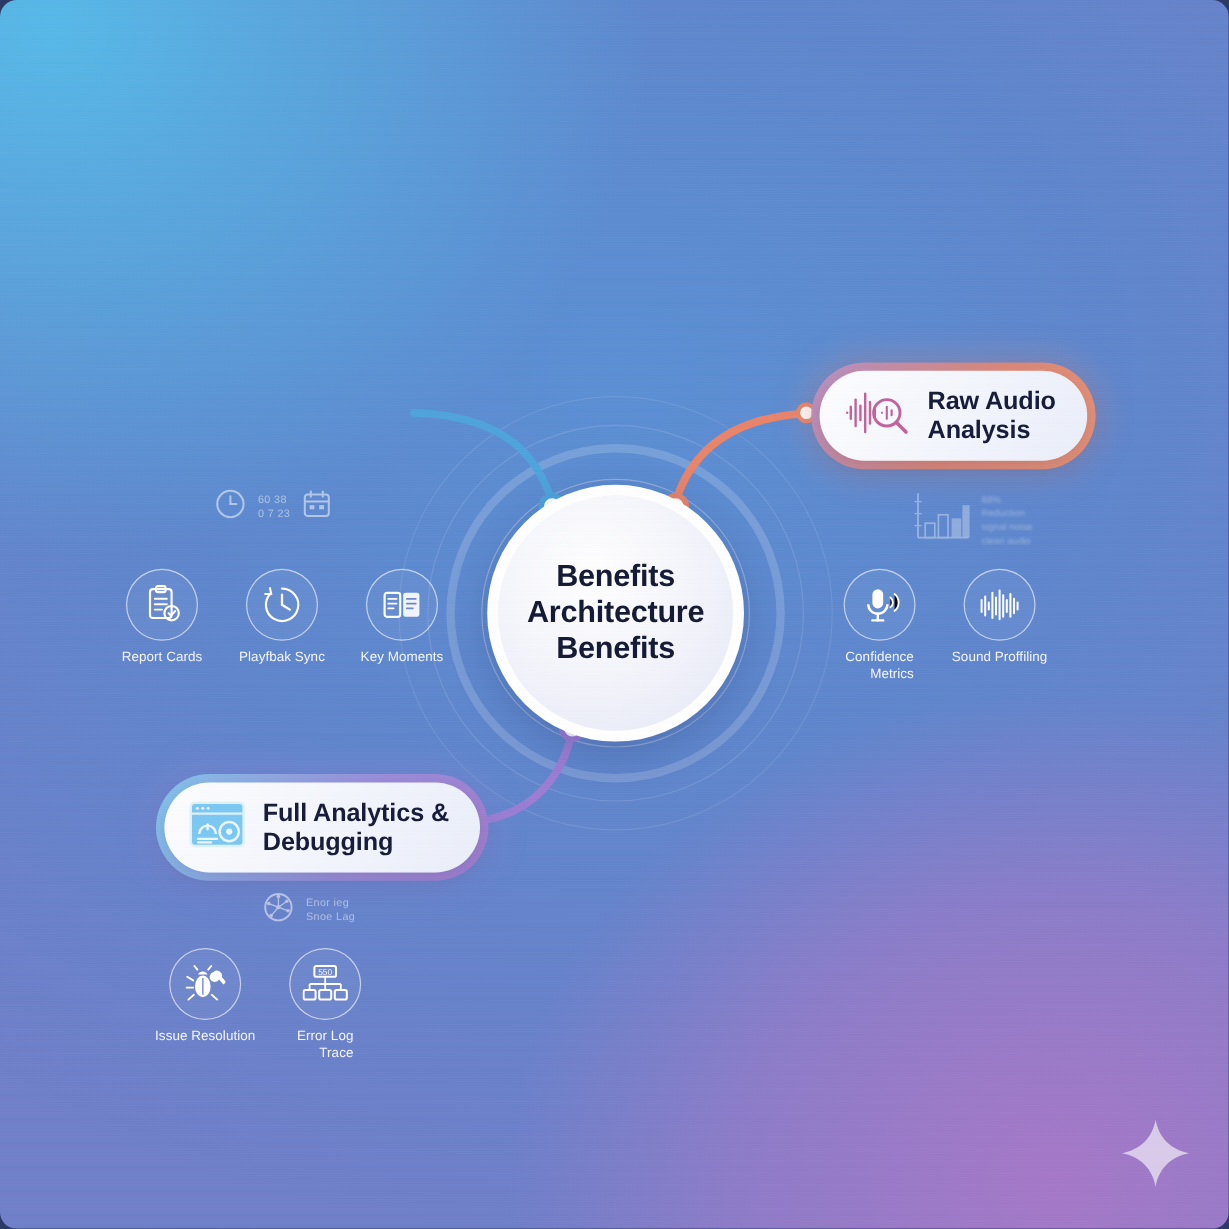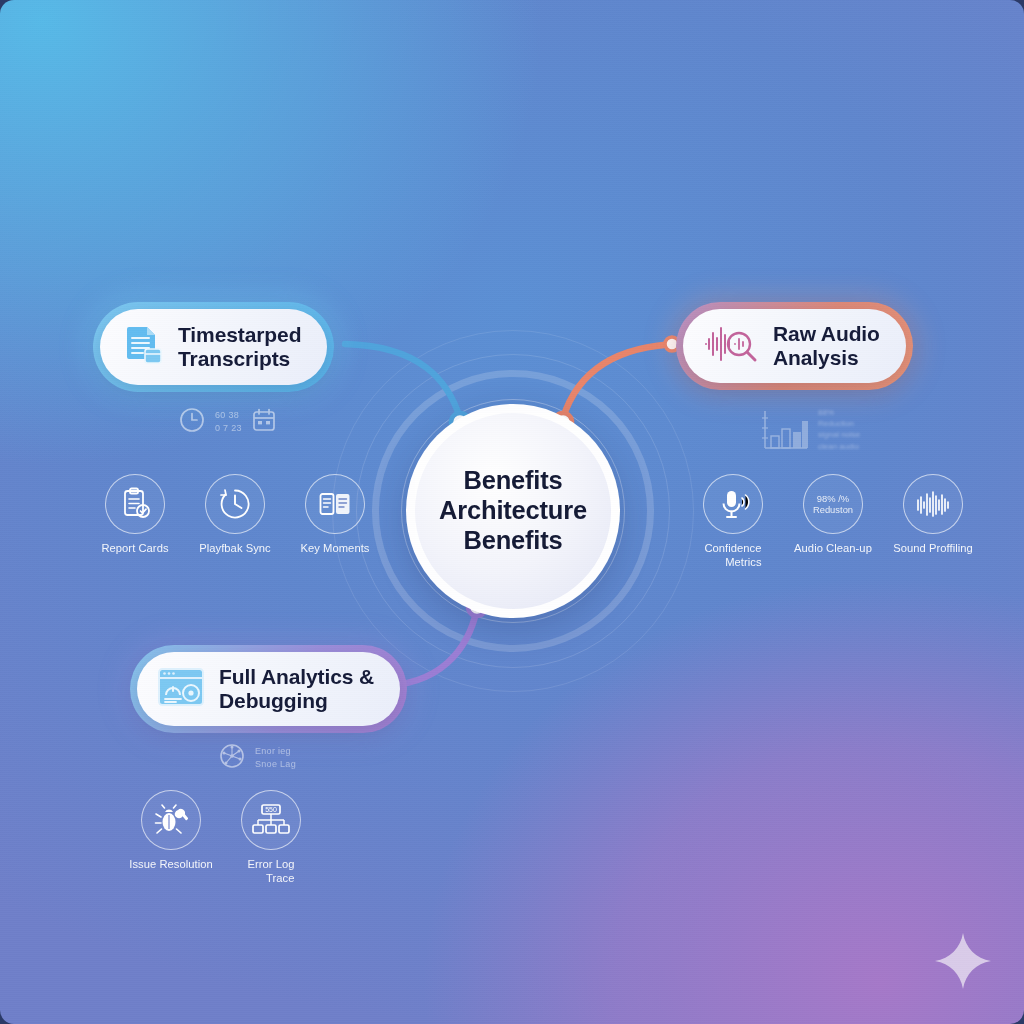--- a/index.html
+++ b/index.html
@@ -157,21 +157,21 @@
     font-size: 9px;
     line-height: 1.25;
     color: rgba(255,255,255,0.9);
     letter-spacing: .3px;
     filter: blur(0.35px);
   }
   .faint-chart {
     position: absolute;
     opacity: .36;
     display: flex;
-    align-items: flex-start;
+    align-items: center;
     gap: 9px;
     filter: blur(0.4px);
   }
   .faint-chart .blurbtext {
     display: flex;
     flex-direction: column;
     gap: 2px;
     font-size: 8px;
     color: rgba(255,255,255,0.92);
     line-height: 1.15;
@@ -204,42 +204,20 @@
   </svg>
 
   <div class="center-node" style="left:513px; top:511px;">
     <div class="ctext">
       <div>Benefits</div>
       <div>Architecture</div>
       <div>Benefits</div>
     </div>
   </div>
 
-  <div class="pill-wrap blue" style="left:93px; top:302px;">
-    <div class="pill">
-      <span>
-        <svg width="46" height="46" viewBox="0 0 46 46">
-          <path d="M8 5 h20 l8 8 v22 a2 2 0 0 1 -2 2 H10 a2 2 0 0 1 -2 -2 V7 a2 2 0 0 1 2 -2 z" fill="#62bcf0"></path>
-          <path d="M28 5 l8 8 h-8 z" fill="#aadcf7"></path>
-          <g stroke="#eaf7fe" stroke-width="2" stroke-linecap="round">
-            <line x1="13" y1="16" x2="30" y2="16"></line>
-            <line x1="13" y1="21" x2="30" y2="21"></line>
-            <line x1="13" y1="26" x2="30" y2="26"></line>
-            <line x1="13" y1="31" x2="24" y2="31"></line>
-          </g>
-          <rect x="26" y="27" width="16" height="14" rx="2.5" fill="#7cc8f2" stroke="#eaf7fe" stroke-width="1.6"></rect>
-          <line x1="26" y1="32" x2="42" y2="32" stroke="#eaf7fe" stroke-width="1.6"></line>
-        </svg>
-      </span>
-      <span class="ptext">
-        <div>Timestarped</div>
-        <div>Transcripts</div>
-      </span>
-    </div>
-  </div>
 
   <div class="faint" style="left:178px; top:406px;">
     <span>
       <svg width="28" height="28" viewBox="0 0 28 28">
         <circle cx="14" cy="14" r="11" fill="none" stroke="#ffffff" stroke-width="1.7"></circle>
         <path d="M14 7.5 V14 h5" fill="none" stroke="#ffffff" stroke-width="1.7" stroke-linecap="round"></path>
       </svg>
     </span>
     <span class="ftext">
       <span>60 38</span>
@@ -374,31 +352,20 @@
           <line x1="11" y1="30" x2="20" y2="30" stroke="#ffffff" stroke-width="2" stroke-linecap="round"></line>
           <g stroke="#ffffff" stroke-width="1.6" stroke-linecap="round">
             <path d="M26 11 a5 5 0 0 1 0 8"></path>
             <path d="M29.5 8 a9 9 0 0 1 0 14"></path>
           </g>
         </svg>
       </div>
       <div class="slabel">
         <div>Confidence</div>
         <div>Metrics</div>
-      </div>
-    </div>
-    <div class="sub">
-      <div class="bubble">
-        <div class="pct">
-          <div>98% /%</div>
-          <div>Reduston</div>
-        </div>
-      </div>
-      <div class="slabel">
-        <div>Audio Clean-up</div>
       </div>
     </div>
     <div class="sub">
       <div class="bubble">
         <svg width="36" height="30" viewBox="0 0 36 30">
           <g stroke="#ffffff" stroke-width="1.7" stroke-linecap="round">
             <line x1="3" y1="11" x2="3" y2="21"></line>
             <line x1="6" y1="8" x2="6" y2="24"></line>
             <line x1="9" y1="13" x2="9" y2="19"></line>
             <line x1="12" y1="5" x2="12" y2="26"></line>

